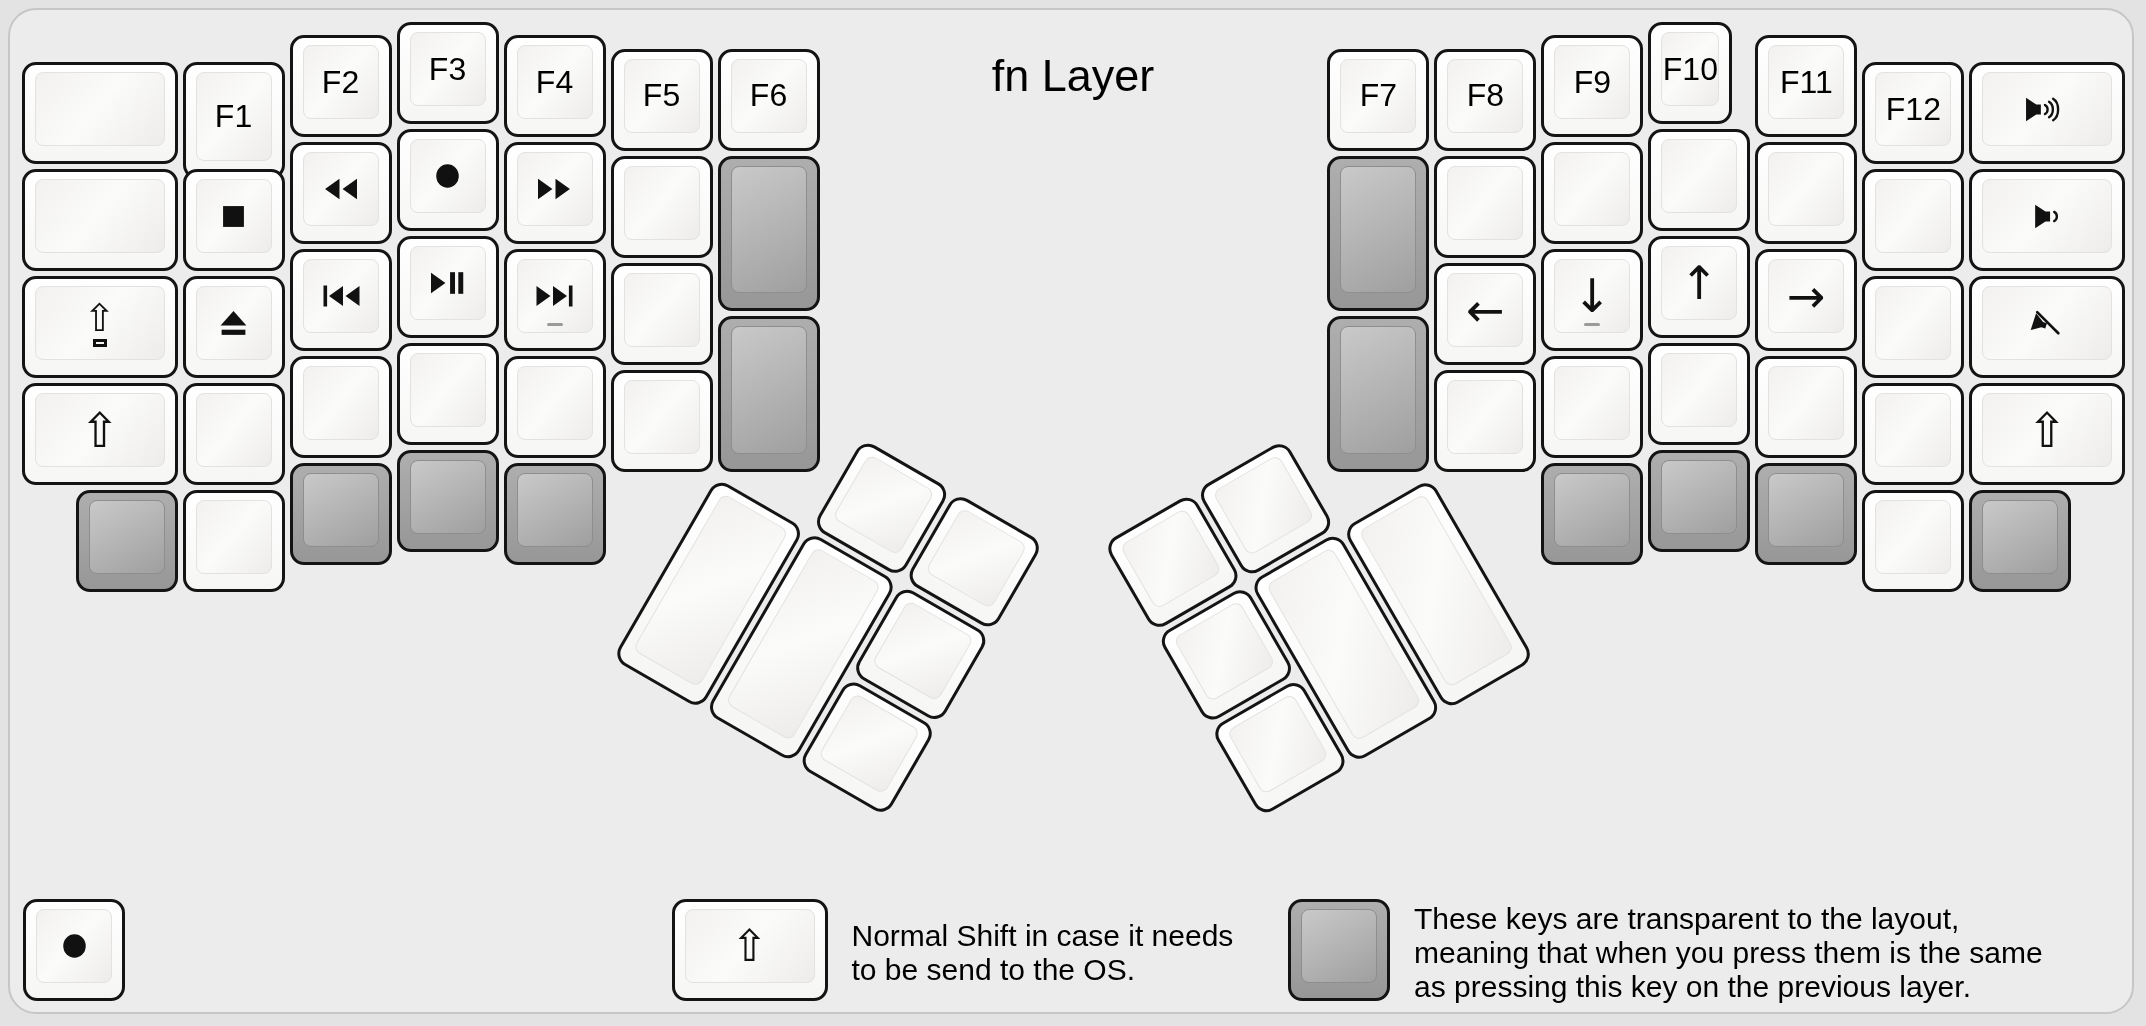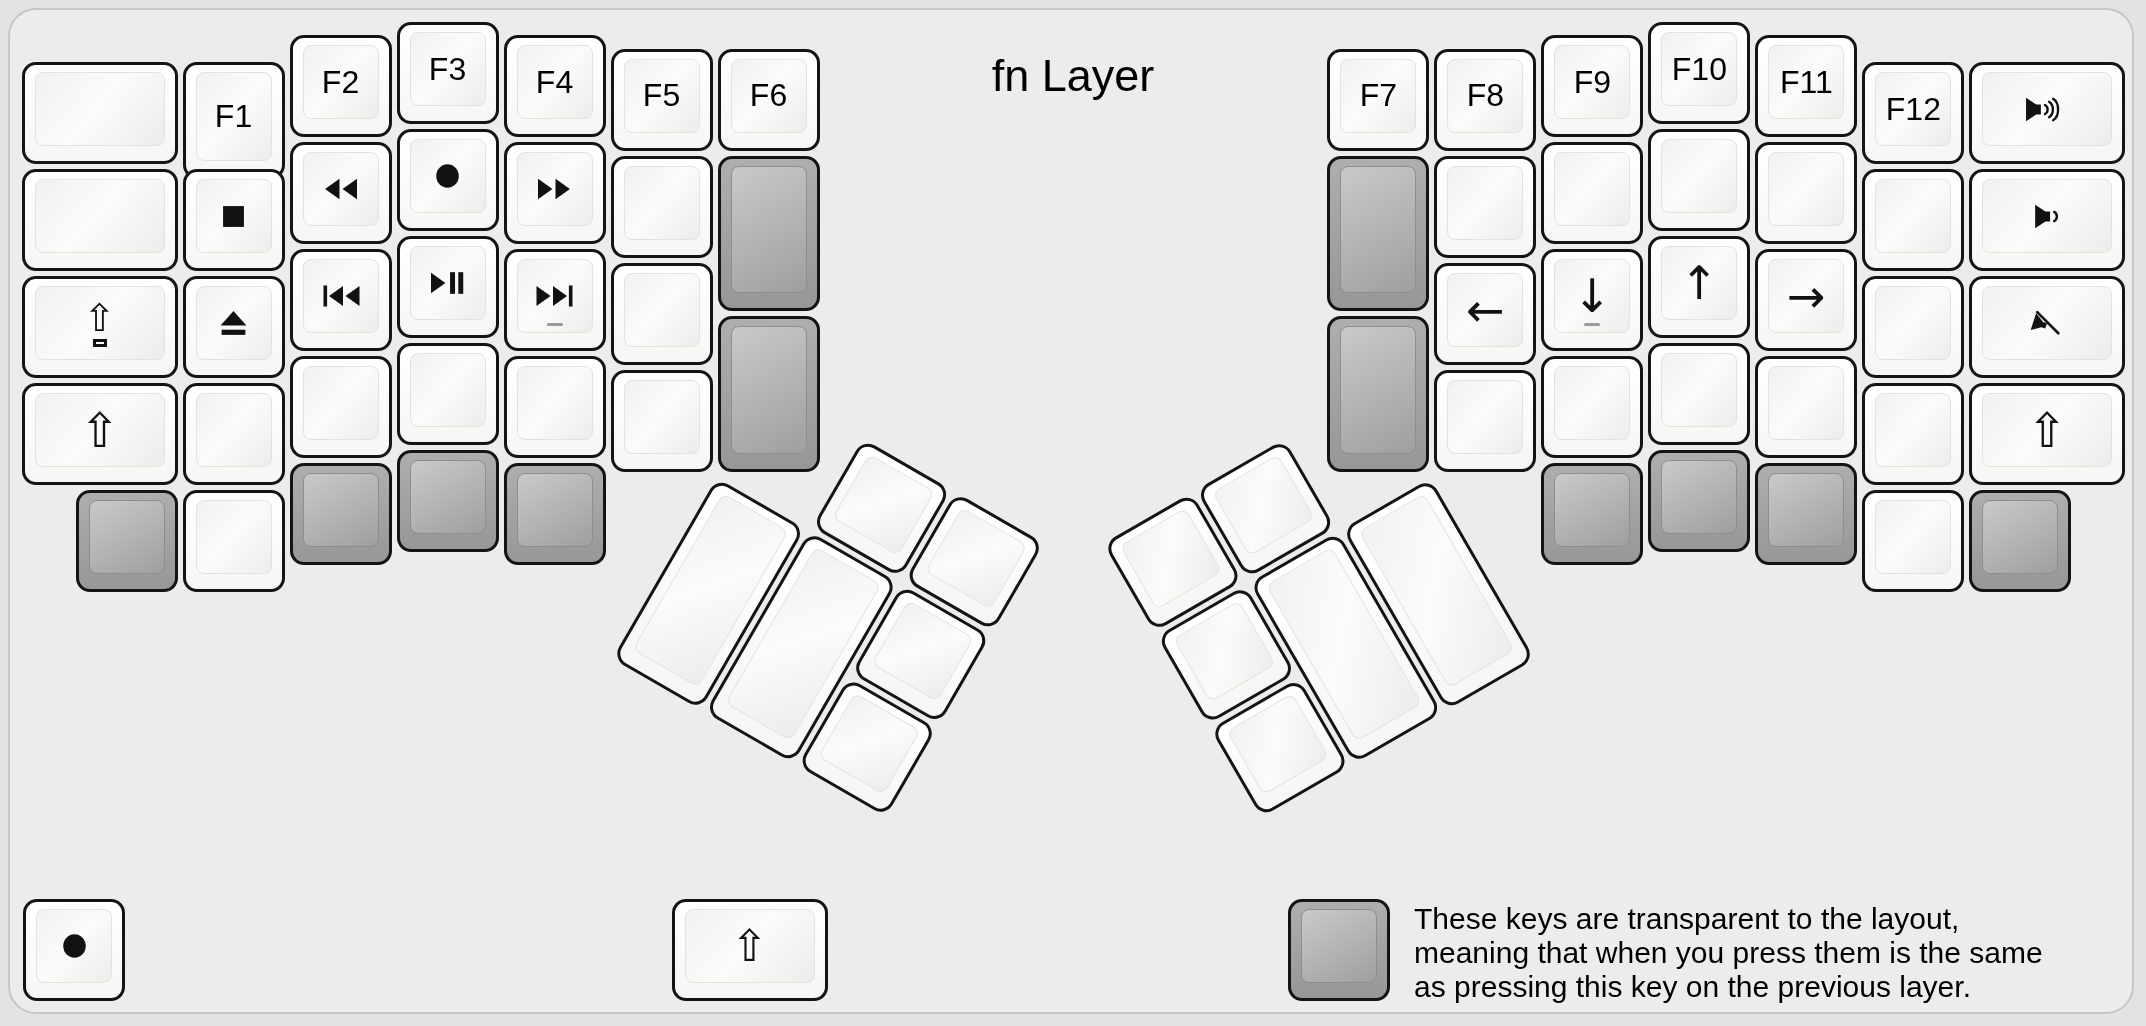--- a/index.html
+++ b/index.html
@@ -286,21 +286,21 @@
           <span class="kchar" style="font-size: 46px;">↓</span>
           <i class="homing"></i>
         </div>
       </div>
       <div class="key white" style="left: 1521.4px; top: 336.375px; width: 102px; height: 102px;">
         <div class="cap"></div>
       </div>
       <div class="key gray" style="left: 1521.4px; top: 443.375px; width: 102px; height: 102px;">
         <div class="cap"></div>
       </div>
-      <div class="key white" style="left: 1628.4px; top: 2px; width: 102px; height: 102px;">
+      <div class="key white" style="left: 1628.4px; top: 2px; width: 84px; height: 102px;">
         <div class="cap">
           <span class="klabel">F10</span>
         </div>
       </div>
       <div class="key white" style="left: 1628.4px; top: 109px; width: 102px; height: 102px;">
         <div class="cap"></div>
       </div>
       <div class="key white" style="left: 1628.4px; top: 216px; width: 102px; height: 102px;">
         <div class="cap">
           <span class="kchar" style="font-size: 46px;">↑</span>
@@ -446,20 +446,22 @@
         </span>
     </div>
     <div class="note note-1">
       <span class="note-key" style="width: 160.5px;">
           <div class="key white" style="left: 2px; top: 2px; width: 155.5px; height: 102px;">
             <div class="cap">
               <span class="kchar" style="font-size: 44px;">⇧</span>
             </div>
           </div>
         </span>
+      <span class="note-text">Normal Shift in case it needs
+to be send to the OS.</span>
     </div>
     <div class="note note-2">
       <span class="note-key" style="width: 107px;">
           <div class="key gray" style="left: 2px; top: 2px; width: 102px; height: 102px;">
             <div class="cap"></div>
           </div>
         </span>
       <span class="note-text">These keys are transparent to the layout,
 meaning that when you press them is the same
 as pressing this key on the previous layer.</span>

